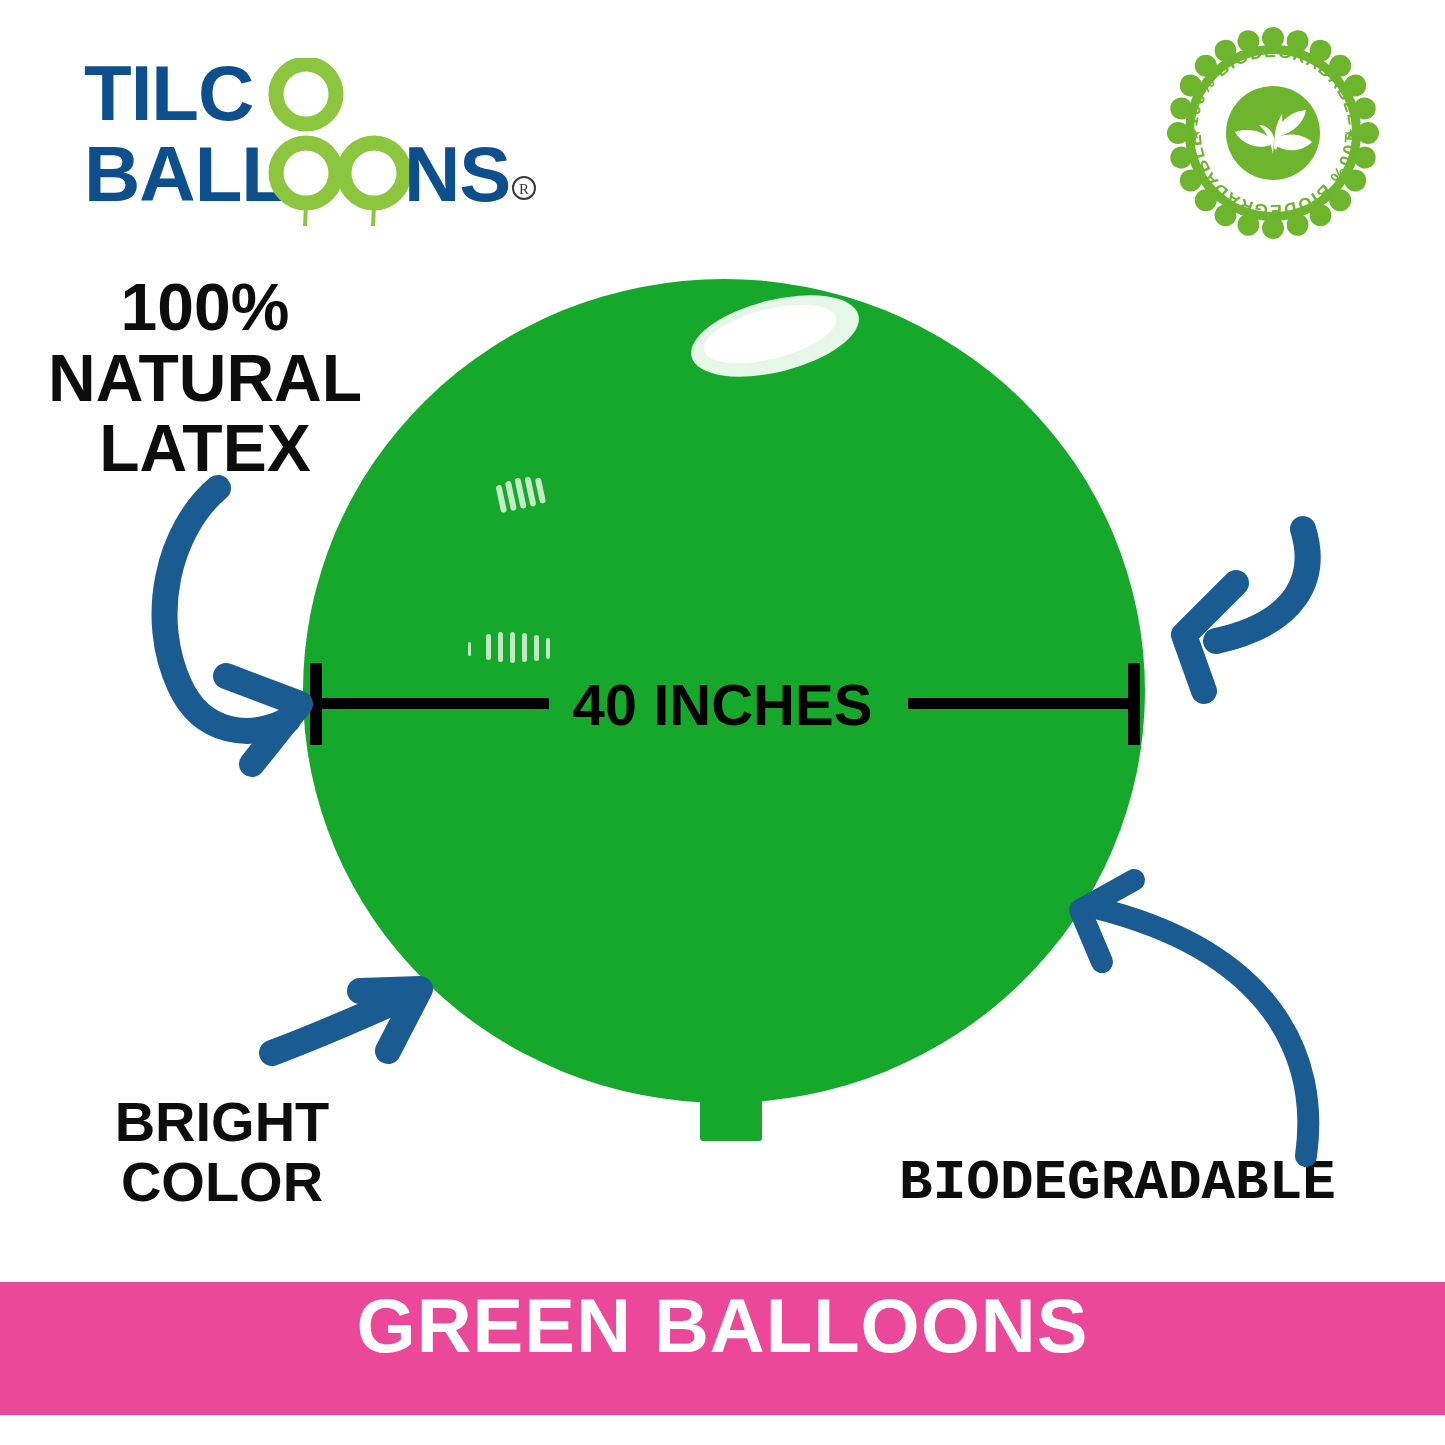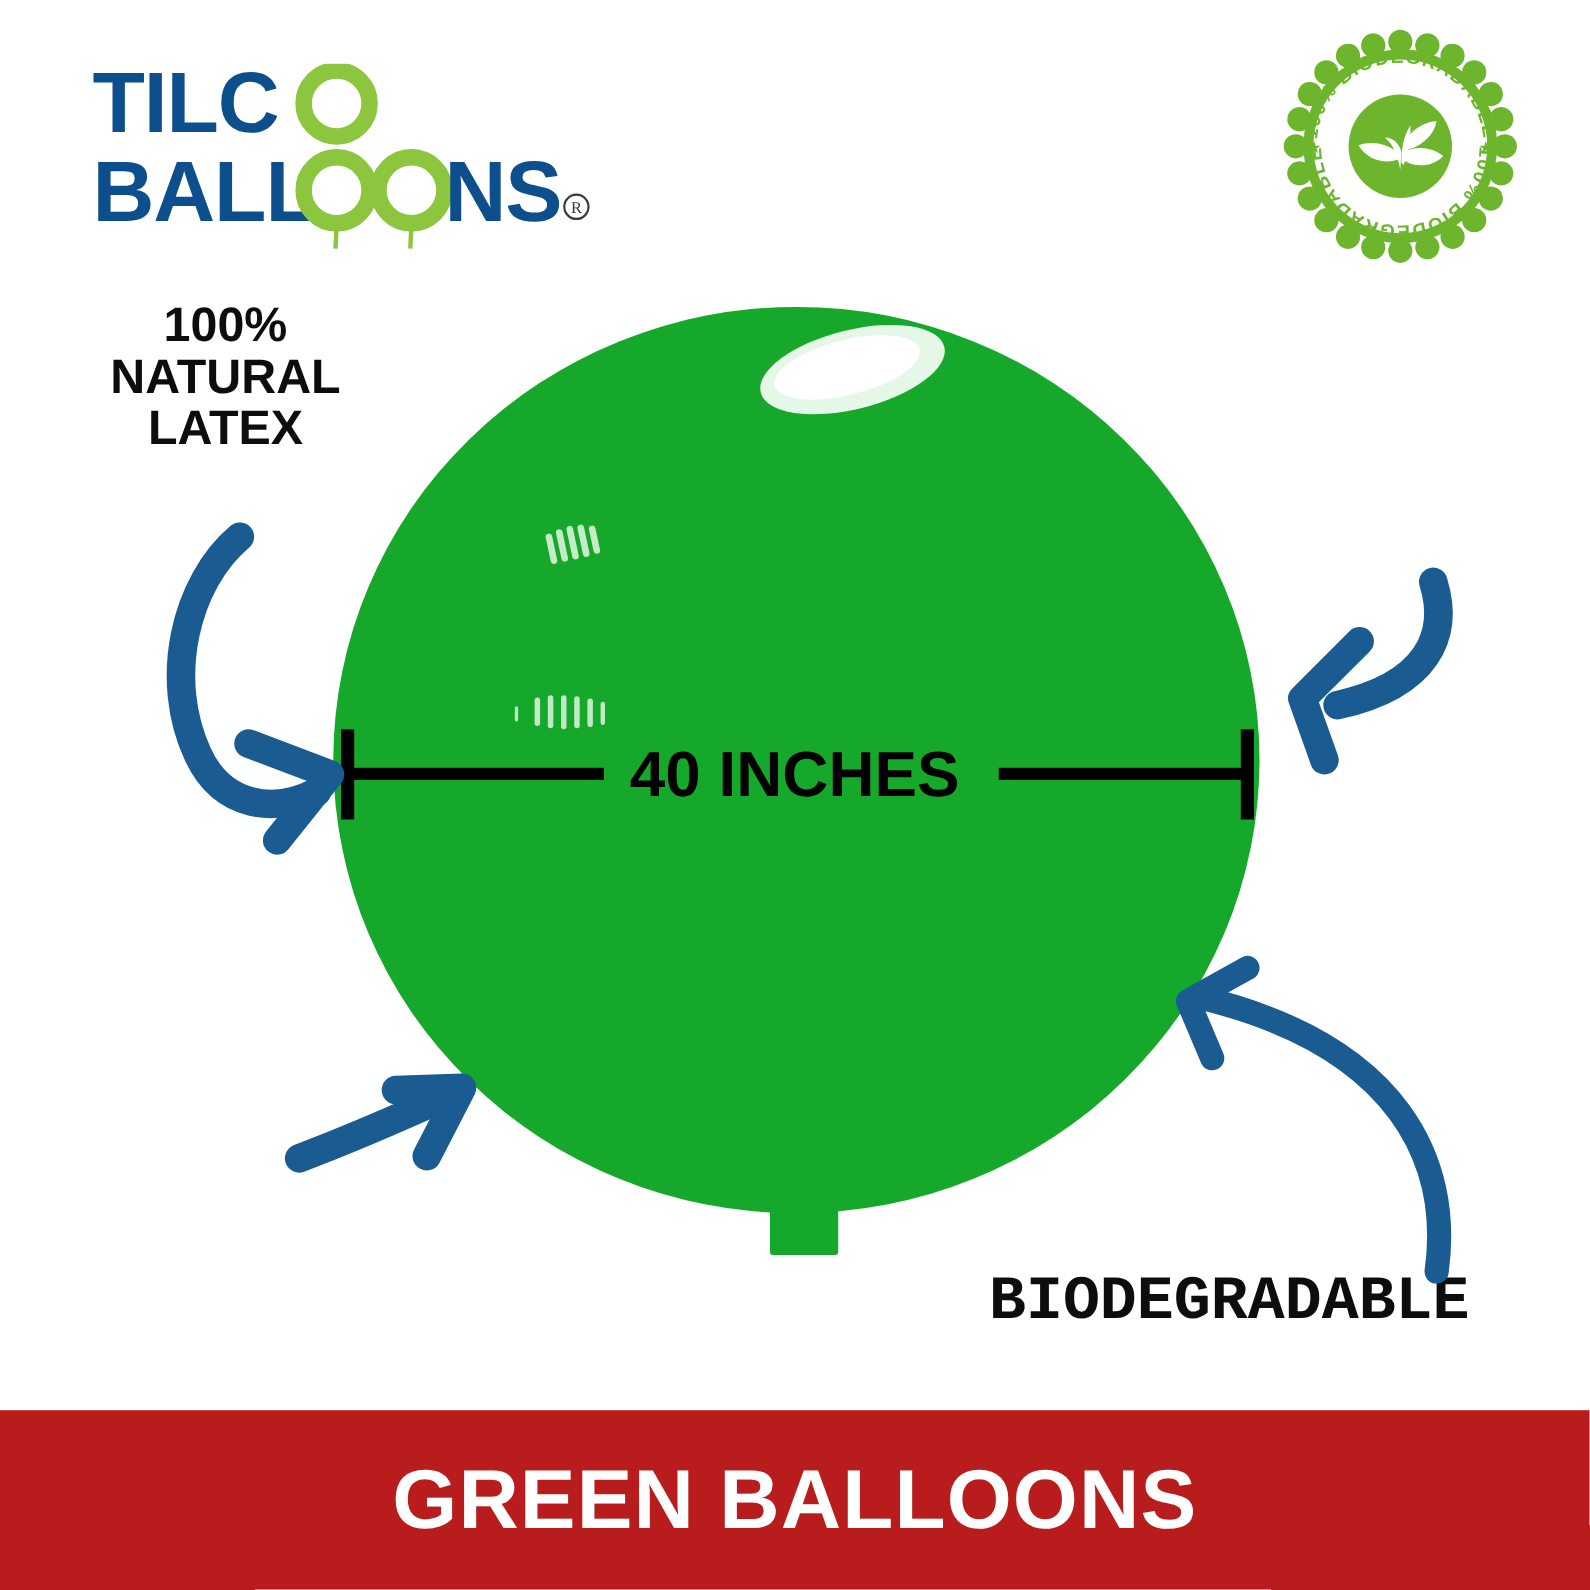--- a/index.html
+++ b/index.html
@@ -38,38 +38,38 @@
 
   
   .callout {
     position:absolute;
     font-weight:bold;
     color:#0d0d0d;
     line-height:1.07;
     font-family:"Liberation Sans", sans-serif;
     white-space:pre-line;
   }
-  .callout.natural-latex { left:0px;   top:272px;  width:410px; text-align:center; font-size:44px; }
+  .callout.natural-latex { left:0px;   top:272px;  width:410px; text-align:center; font-size:66px; }
   .callout.round-shape   { left:1130px;top:398px;  width:315px; text-align:center; font-size:56px; }
   .callout.bright-color  { left:52px;  top:1092px; width:340px; text-align:center; font-size:56px; }
   .callout.biodegradable { left:790px; top:1154px; width:655px; text-align:center; font-size:56px;font-family:Liberation Mono, monospace; }
 
   
   .arrow { position:absolute; }
   .arrow svg { display:block; overflow:visible; }
   .arrow-natural-latex { left:140px;  top:468px;  width:210px; height:340px; }
   .arrow-round-shape   { left:1158px; top:515px;  width:210px; height:210px; }
   .arrow-bright-color  { left:268px;  top:955px;  width:200px; height:140px; }
   .arrow-biodegradable { left:1058px; top:866px;  width:290px; height:300px; }
 
   
   .banner {
-    position:absolute; left:0; top:1282px; width:1445px; height:163px;
-    background:#b91c1c;
-    display:flex; align-items:center; justify-content:center;
+    position:absolute; left:0; top:1282px; width:1445px; height:133px;
+    background:#ec4899;
+    display:flex; justify-content:center;
   }
   .banner-title {
     color:#ffffff;
     font-size:76px;
     font-weight:bold;
     letter-spacing:1px;
     font-family:"Liberation Sans", sans-serif;
   }
 </style>
 </head>
@@ -215,20 +215,22 @@
   </div>
 
 
   <div class="arrow arrow-round-shape">
     <svg width="210" height="210" viewBox="0 0 210 210" xmlns="http://www.w3.org/2000/svg">
       <path d="M145 14 C160 62 140 108 58 126" stroke="#1a5c92" stroke-width="26" fill="none" stroke-linecap="round"></path>
       <path d="M78 68 L26 120 L46 176" stroke="#1a5c92" stroke-width="26" fill="none" stroke-linecap="round" stroke-linejoin="round"></path>
     </svg>
   </div>
 
+  <div class="callout bright-color">BRIGHT
+COLOR</div>
 
   <div class="arrow arrow-bright-color">
     <svg width="200" height="140" viewBox="0 0 200 140" xmlns="http://www.w3.org/2000/svg">
       <path d="M4 98 C52 80 102 58 146 38" stroke="#1a5c92" stroke-width="26" fill="none" stroke-linecap="round"></path>
       <path d="M92 36 L152 34 L120 96" stroke="#1a5c92" stroke-width="26" fill="none" stroke-linecap="round" stroke-linejoin="round"></path>
     </svg>
   </div>
 
   <div class="callout biodegradable">BIODEGRADABLE</div>
 

